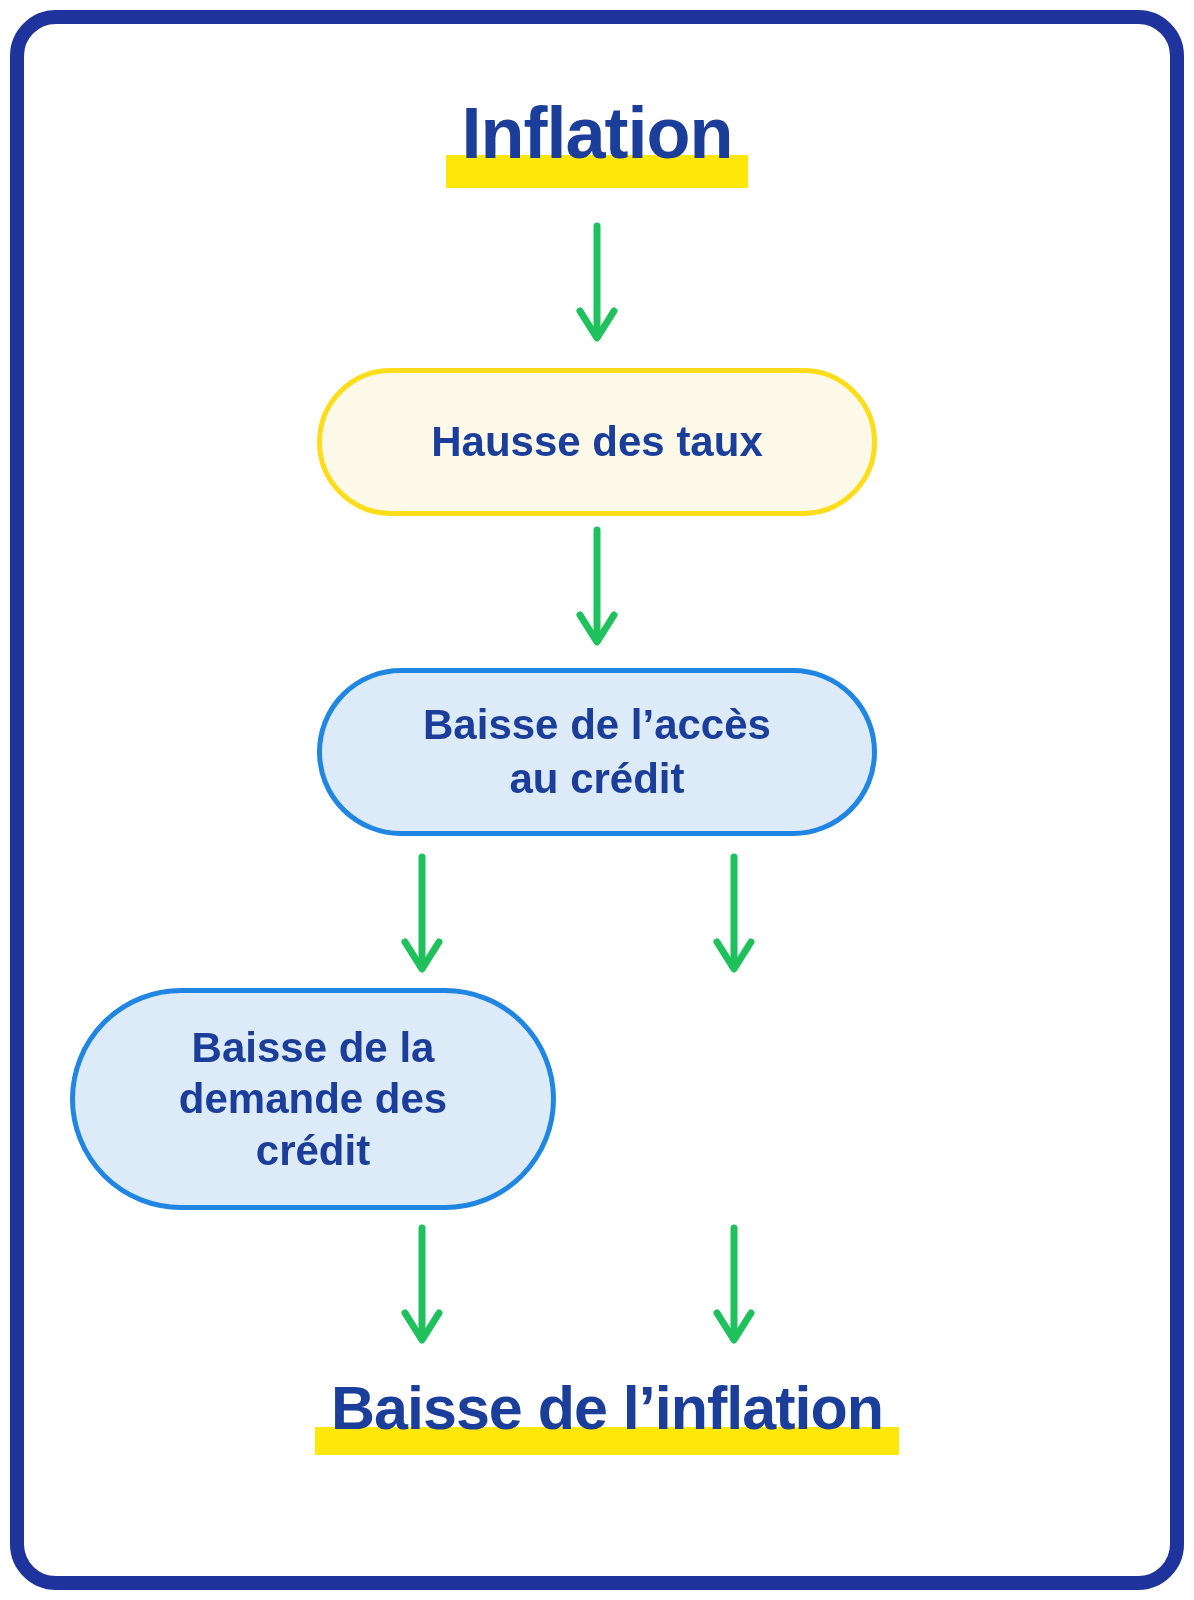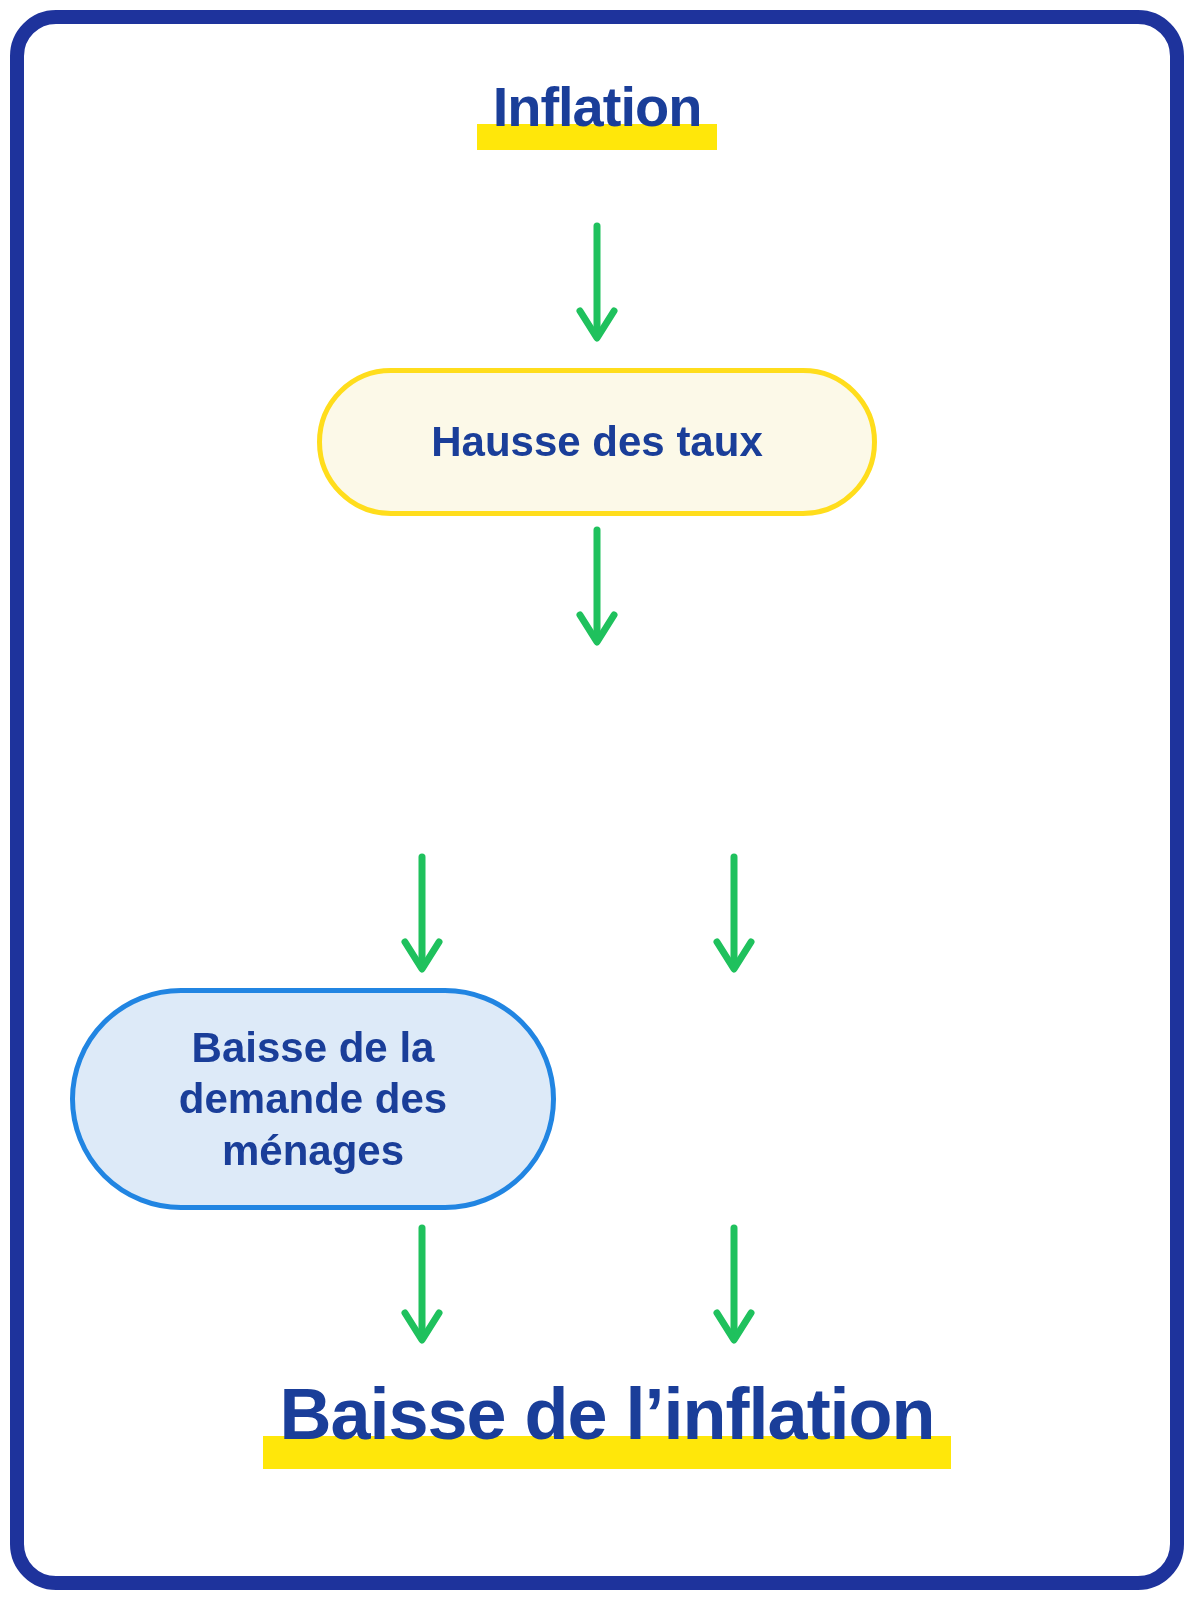--- a/index.html
+++ b/index.html
@@ -34,22 +34,22 @@
   
   .big-title {
     position: absolute;
     left: 0; right: 0;
     text-align: center;
     color: var(--text-blue);
     font-weight: 700;
     line-height: 1;
     letter-spacing: -1px;
   }
-  .title-top    { top: 79px;  font-size: 56px; }
-  .title-bottom { top: 1378px; font-size: 72px; padding-left: 20px; }
+  .title-top    { top: 97px;  font-size: 72px; }
+  .title-bottom { top: 1378px; font-size: 61px; padding-left: 20px; }
   .hl {
     position: relative;
     display: inline-block;
     padding: 0 6px;
   }
   .hl::after {
     content: "";
     position: absolute;
     left: -10px; right: -10px;
     top: 80%;
@@ -121,35 +121,39 @@
 
   <div class="pill pill-yellow node-hausse">
     <span>Hausse des taux</span>
   </div>
 
   <svg class="arrow arrow-2" viewBox="0 0 48 124">
     <line x1="24" y1="4" x2="24" y2="112"></line>
     <path d="M7 89 L24 116 L41 89"></path>
   </svg>
 
+  <div class="pill pill-blue node-credit">
+    <span>Baisse de l’accès
+au crédit</span>
+  </div>
 
   <svg class="arrow arrow-3l" viewBox="0 0 48 124">
     <line x1="24" y1="4" x2="24" y2="112"></line>
     <path d="M7 89 L24 116 L41 89"></path>
   </svg>
 
   <svg class="arrow arrow-3r" viewBox="0 0 48 124">
     <line x1="24" y1="4" x2="24" y2="112"></line>
     <path d="M7 89 L24 116 L41 89"></path>
   </svg>
 
   <div class="pill pill-blue node-menages">
     <span>Baisse de la
 demande des
-ménages</span>
+crédit</span>
   </div>
 
 
   <svg class="arrow arrow-4l" viewBox="0 0 48 124">
     <line x1="24" y1="4" x2="24" y2="112"></line>
     <path d="M7 89 L24 116 L41 89"></path>
   </svg>
 
   <svg class="arrow arrow-4r" viewBox="0 0 48 124">
     <line x1="24" y1="4" x2="24" y2="112"></line>

